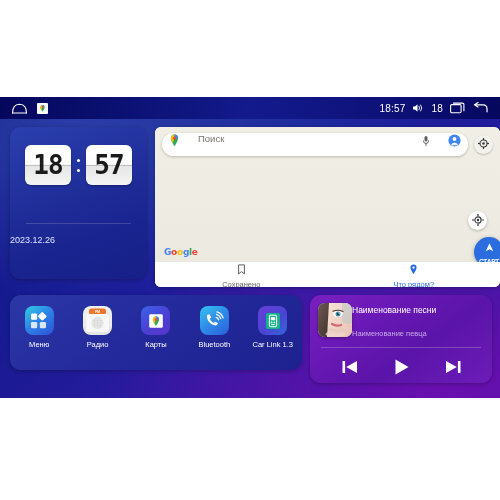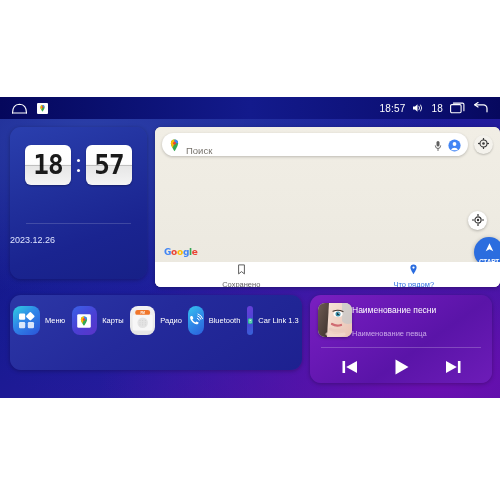--- a/index.html
+++ b/index.html
@@ -58,21 +58,21 @@
   #map-widget{
     left:155px;top:30px;width:345px;height:160px;
     background:#efece3;border-radius:6px;overflow:hidden;
     box-shadow:0 1px 4px rgba(0,0,0,.3);
   }
   #map-canvas{position:absolute;inset:0;background:
     linear-gradient(180deg,#f1eee5 0%,#eeebe2 55%,#ebe8df 100%);}
   #search-row{position:absolute;left:0;top:0;right:0;height:34px;display:flex;align-items:center;padding:0 7px;box-sizing:border-box;gap:6px;}
   #search-bar{
     flex:1;height:23px;background:#ffffff;border-radius:12px;
-    display:flex;align-items:flex-end;padding:0 7px;box-sizing:border-box;gap:6px;
+    display:flex;align-items:flex-start;padding:0 7px;box-sizing:border-box;gap:18px;
     box-shadow:0 1px 3px rgba(0,0,0,.22);
   }
   #search-text{flex:1;color:#77736c;font-size:9.5px;}
   #gear-btn{
     width:19px;height:19px;border-radius:50%;background:#f4f2ec;
     display:flex;align-items:center;justify-content:center;
     box-shadow:0 1px 2px rgba(0,0,0,.22);flex:0 0 auto;
   }
   #google-logo{position:absolute;left:9px;bottom:30px;display:flex;font-size:9px;font-weight:700;font-family:"DejaVu Sans",sans-serif;letter-spacing:-.3px;}
   #google-logo span:nth-child(1){color:#4285F4}
@@ -101,21 +101,21 @@
   .map-tab.active .mt-label{color:#2b6ddf;}
   .map-tab.inactive .mt-label{color:#5f5f5f;}
 
   
   #apps-widget{
     left:10px;top:198px;width:292px;height:75px;
     background:linear-gradient(145deg,#2c37a6 0%,#242a9b 45%,#1d2190 100%);
     box-shadow:0 1px 4px rgba(0,0,0,.28);
     display:flex;align-items:flex-start;justify-content:space-around;padding-top:11px;box-sizing:border-box;
   }
-  .app{display:flex;align-items:center;gap:5px;width:52px;}
+  .app{display:flex;flex-direction:column;align-items:center;gap:5px;width:52px;}
   .app-icon{width:29px;height:29px;border-radius:8px;display:flex;align-items:center;justify-content:center;position:relative;overflow:hidden;}
   .app-label{color:#ffffff;font-size:7.5px;white-space:nowrap;}
 
   
   #ic-menu{background:linear-gradient(140deg,#2fd0e0 0%,#2f86e8 45%,#2b52d8 100%);}
   #ic-maps{background:linear-gradient(140deg,#3a63e8 0%,#4b3fd4 55%,#5b34c8 100%);}
   #ic-radio{background:linear-gradient(180deg,#f2f2f2 0%,#e4e4e4 100%);}
   #ic-bt{background:linear-gradient(140deg,#35c6f0 0%,#2f8ae8 50%,#2b5fdc 100%);}
   #ic-carlink{background:linear-gradient(140deg,#6a3fd8 0%,#4a44d4 55%,#3566d8 100%);}
 
@@ -301,33 +301,20 @@
     <div class="app">
       <div class="app-icon" id="ic-menu">
         <svg width="18" height="18" viewBox="0 0 18 18">
           <rect x="1" y="1.5" width="6.2" height="6.2" rx="1.2" fill="#ffffff"></rect>
           <rect x="1" y="10" width="6.2" height="6.2" rx="1.2" fill="#ffffff" opacity=".82"></rect>
           <rect x="9.8" y="10" width="6.2" height="6.2" rx="1.2" fill="#ffffff" opacity=".82"></rect>
           <rect x="9" y="1" width="6.6" height="6.6" rx="1.2" fill="#ffffff" transform="rotate(45 12.3 4.3)"></rect>
         </svg>
       </div>
       <span class="app-label">Меню</span>
-    </div>
-
-    <div class="app">
-      <div class="app-icon" id="ic-maps">
-        <svg width="18" height="18" viewBox="0 0 18 18">
-          <rect x="2.2" y="2.2" width="13.6" height="13.6" rx="1.4" fill="#ffffff"></rect>
-          <path d="M9 4.4 a3.1 3.1 0 0 1 3.1 3.1 c0 2.3-3.1 6.3-3.1 6.3 S5.9 9.8 5.9 7.5 A3.1 3.1 0 0 1 9 4.4z" fill="#34A853"></path>
-          <path d="M9 4.4 a3.1 3.1 0 0 0-3.1 3.1 c0 1.1.72 2.7 1.45 4 L9 7.5z" fill="#FBBC05"></path>
-          <path d="M9 4.4 a3.1 3.1 0 0 1 3.1 3.1 L9 7.5z" fill="#4285F4"></path>
-          <circle cx="9" cy="7.5" r="1.25" fill="#EA4335"></circle>
-        </svg>
-      </div>
-      <span class="app-label">Карты</span>
     </div>
 
     <div class="app">
       <div class="app-icon" id="ic-radio">
         <svg width="29" height="29" viewBox="0 0 29 29">
           <rect x="6" y="2.5" width="17" height="6" rx="2.6" fill="#f0762a"></rect>
           <text x="14.5" y="7" font-family="Liberation Sans, sans-serif" font-size="3.6" fill="#ffffff" text-anchor="middle" font-weight="700">FM</text>
           <rect x="3" y="8" width="23" height="18" rx="2" fill="#f7f7f7"></rect>
           <circle cx="14.5" cy="17" r="6" fill="#e3e3e3"></circle>
           <g fill="#cfcfcf">
@@ -337,20 +324,33 @@
             <circle cx="11.5" cy="17" r=".6"></circle>
               <circle cx="14.5" cy="17" r=".6"></circle>
               <circle cx="17.5" cy="17" r=".6"></circle>
             <circle cx="11.5" cy="19.5" r=".6"></circle>
               <circle cx="14.5" cy="19.5" r=".6"></circle>
               <circle cx="17.5" cy="19.5" r=".6"></circle>
           </g>
         </svg>
       </div>
       <span class="app-label">Радио</span>
+    </div>
+
+    <div class="app">
+      <div class="app-icon" id="ic-maps">
+        <svg width="18" height="18" viewBox="0 0 18 18">
+          <rect x="2.2" y="2.2" width="13.6" height="13.6" rx="1.4" fill="#ffffff"></rect>
+          <path d="M9 4.4 a3.1 3.1 0 0 1 3.1 3.1 c0 2.3-3.1 6.3-3.1 6.3 S5.9 9.8 5.9 7.5 A3.1 3.1 0 0 1 9 4.4z" fill="#34A853"></path>
+          <path d="M9 4.4 a3.1 3.1 0 0 0-3.1 3.1 c0 1.1.72 2.7 1.45 4 L9 7.5z" fill="#FBBC05"></path>
+          <path d="M9 4.4 a3.1 3.1 0 0 1 3.1 3.1 L9 7.5z" fill="#4285F4"></path>
+          <circle cx="9" cy="7.5" r="1.25" fill="#EA4335"></circle>
+        </svg>
+      </div>
+      <span class="app-label">Карты</span>
     </div>
 
     <div class="app">
       <div class="app-icon" id="ic-bt">
         <svg width="20" height="20" viewBox="0 0 20 20">
           <path d="M4.2 3.6c-1 .3-1.6 1.3-1.4 2.3.7 4.3 4.2 7.8 8.5 8.5 1 .2 2-.4 2.3-1.4l.3-1-2.8-1.5-1.4 1.5a9.3 9.3 0 0 1-4.1-4.1l1.5-1.4L5.6 3.3z" fill="#ffffff"></path>
           <path d="M12.6 3.4a6.4 6.4 0 0 1 4.2 4.2" fill="none" stroke="#ffffff" stroke-width="1.3" stroke-linecap="round"></path>
           <path d="M12.2 6.4a3.6 3.6 0 0 1 2.4 2.4" fill="none" stroke="#ffffff" stroke-width="1.3" stroke-linecap="round"></path>
           <path d="M13 .8a9 9 0 0 1 6 6" fill="none" stroke="#ffffff" stroke-width="1.3" stroke-linecap="round"></path>
         </svg>

